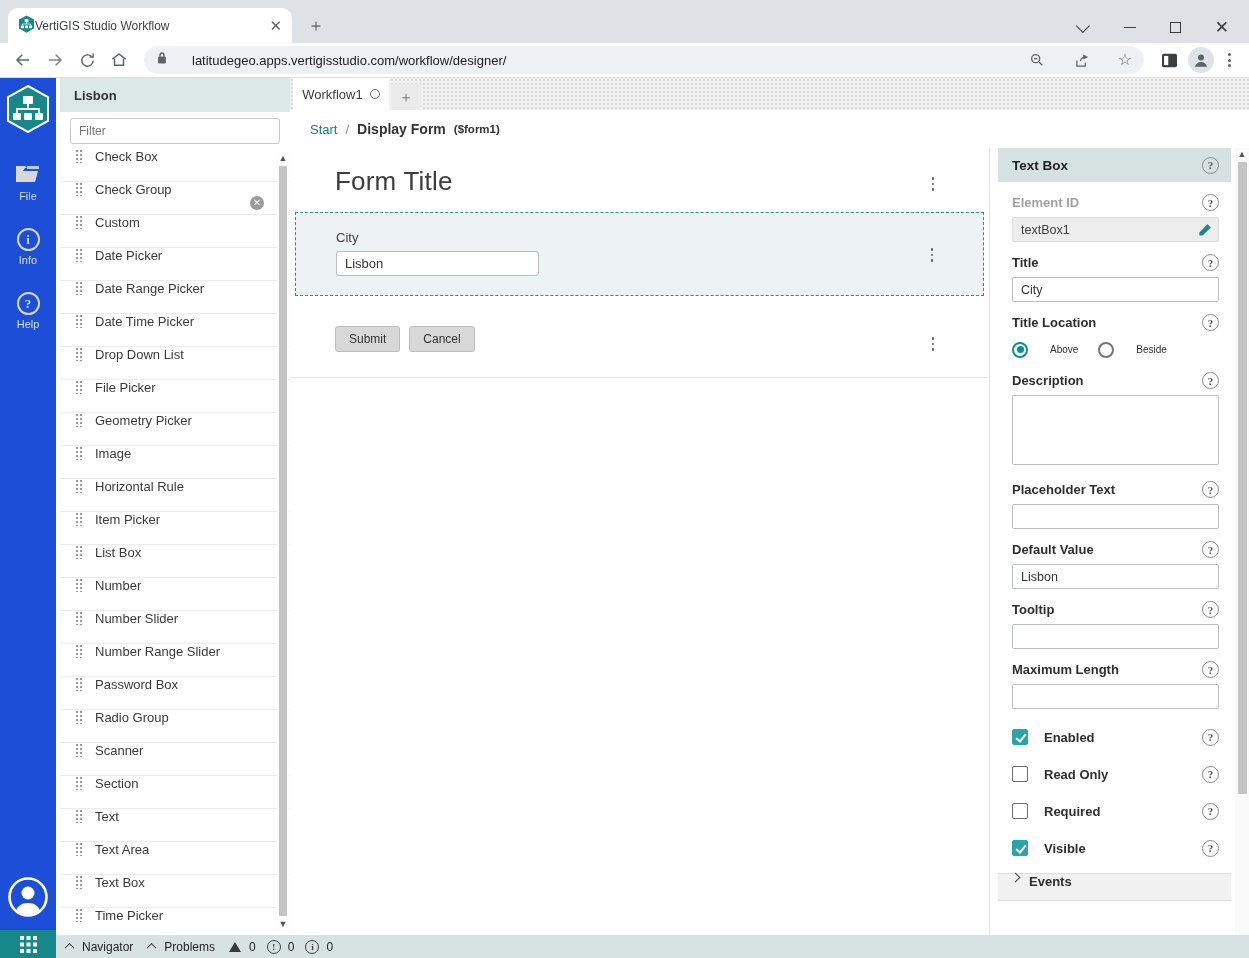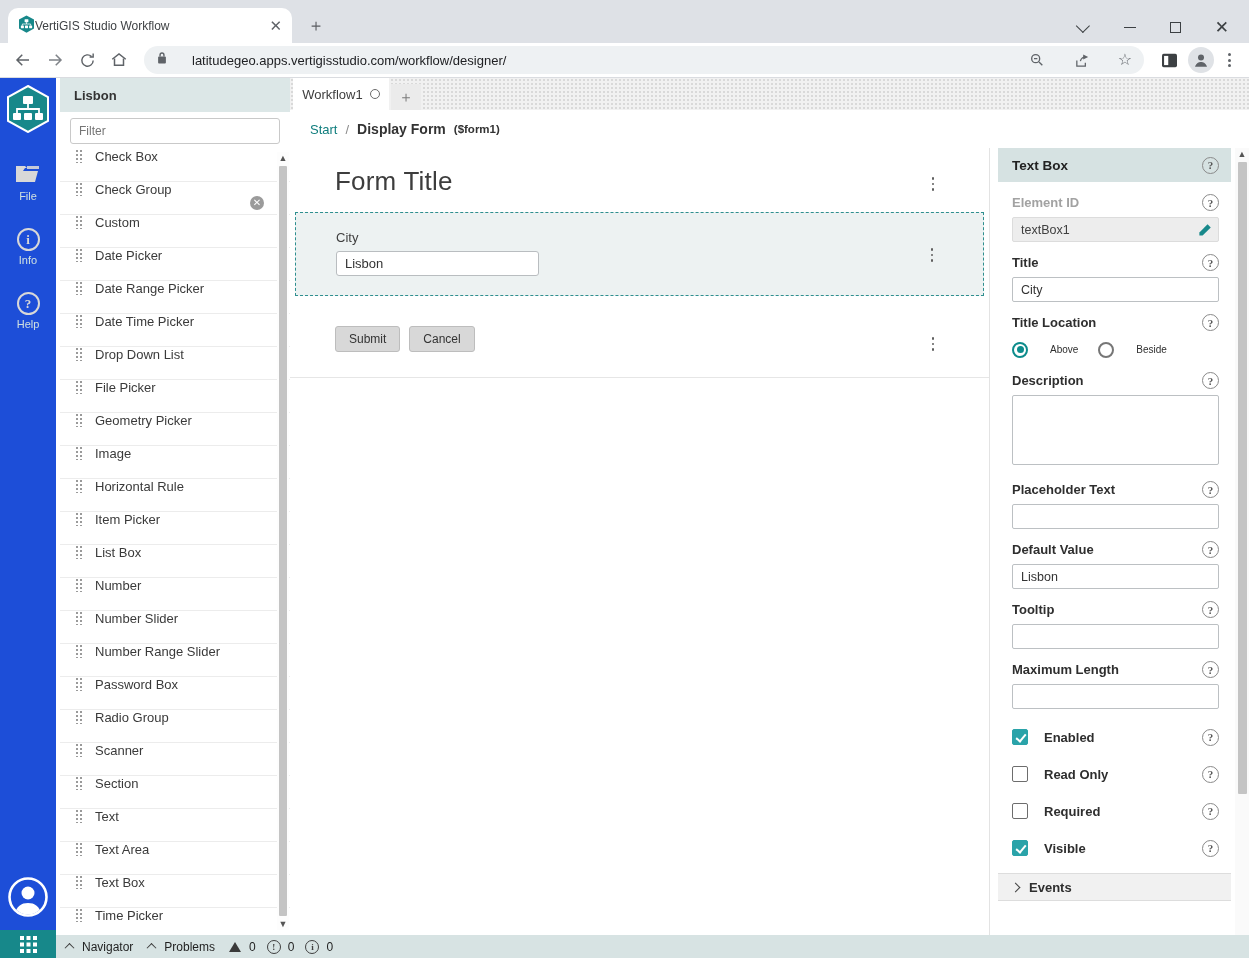--- a/index.html
+++ b/index.html
@@ -98,21 +98,21 @@
 .radio-row{display:flex;align-items:center;gap:20px;margin:10px 12px 0 14px;height:17px}
 .radio-opt{display:flex;align-items:center;gap:22px;font-size:10px;color:#2e2e2e}
 .radio{width:16px;height:16px;border:2px solid #767676;border-radius:50%;position:relative;flex:0 0 16px}
 .radio.checked{border-color:#0d8c8c}
 .radio.checked::after{content:"";position:absolute;inset:2.5px;background:#0d8c8c;border-radius:50%}
 .flag{display:flex;align-items:center;margin:19px 12px 0 14px;height:18px;gap:16px}
 .flag .plabel{flex:1;font-size:13px;font-weight:700;color:#2e2e2e}
 .cb{width:16px;height:16px;border:1.6px solid #6d6d6d;border-radius:2px;position:relative;flex:0 0 16px}
 .cb.checked{background:#2aa3a9;border-color:#2aa3a9}
 .cb.checked::after{content:"";position:absolute;left:4.5px;top:1.5px;width:4px;height:8px;border:solid #fff;border-width:0 2px 2px 0;transform:rotate(40deg)}
-.events{margin-top:16px;height:28px;background:#f1f1f1;border-top:1px solid #ddd;border-bottom:1px solid #ddd;display:flex;align-items:center;gap:10px;padding-left:14px}
+.events{margin-top:16px;height:28px;background:#f1f1f1;border-top:1px solid #ddd;border-bottom:1px solid #ddd;display:flex;gap:10px;padding-left:14px}
 .chev-r{width:7px;height:7px;border-top:1.6px solid #444;border-right:1.6px solid #444;transform:rotate(45deg)}
 .events .plabel{font-size:13px;font-weight:700;color:#2e2e2e}
 
 
 .page-scroll{width:14px;flex:0 0 14px;margin-left:4px;background:#fafafa;display:flex;flex-direction:column;align-items:center}
 .page-scroll .sb-thumb{width:9px;flex:0 0 78%;margin:2px 0}
 .page-scroll .spacer{flex:1}
 
 
 .statusbar{position:absolute;left:56px;right:0;bottom:0;height:23px;background:#d7e3e3;display:flex;align-items:center;padding-left:8px;gap:7px;font-size:12px;color:#1f1f1f}

